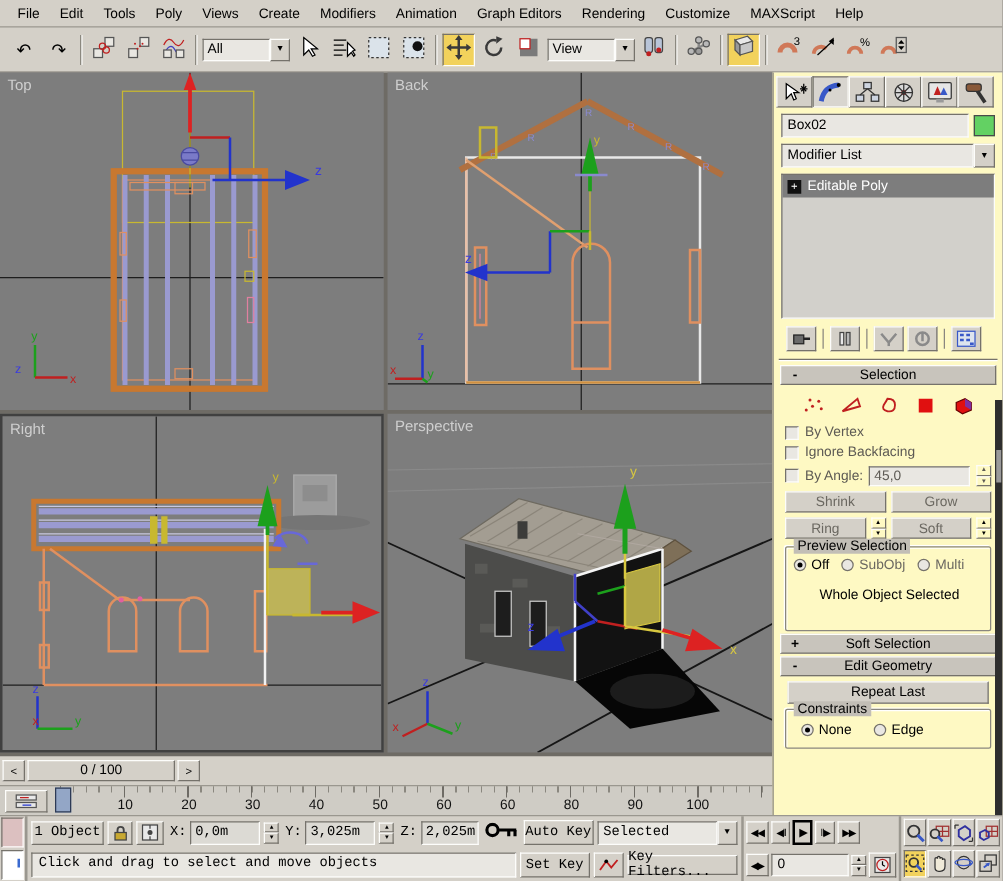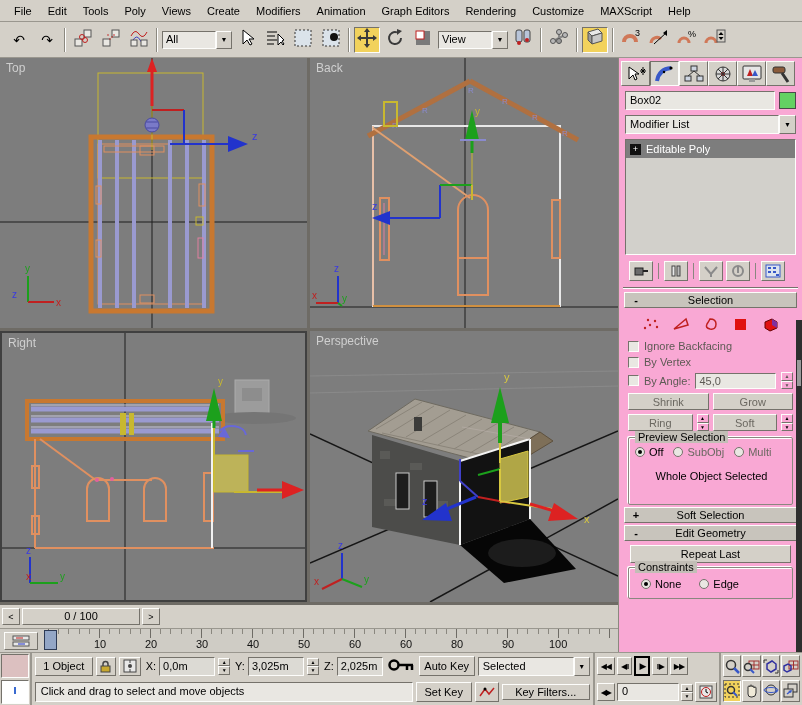--- a/index.html
+++ b/index.html
@@ -22,21 +22,21 @@
   #toolbar { height:36px; display:flex; align-items:center; padding:2px 2px 2px 6px; gap:2px; border-bottom:1px solid #9a978f; }
   .tbtn { width:26px; height:26px; font-size:14px; }
   .tsep { width:2px; height:24px; border-left:1px solid #8b887f; border-right:1px solid #fff; margin:0 2px; }
   .tdrop { display:flex; align-items:center; height:20px; }
   .tdrop .val { width:54px; height:18px; padding:1px 3px; background:#e9e7e2; border:1px solid; border-color:#75726b #fdfdfb #fdfdfb #75726b; }
   .tdrop .arrowbtn { width:16px; height:18px; font-size:7px; }
 
   
   #main { display:flex; height:594px; }
   #vpcol { width:618px; position:relative; background:#6e6b65; }
-  #panelcol { width:184px; background:#f9a8d4; position:relative; border-left:1px solid #8b887f; }
+  #panelcol { width:184px; background:#fef9c3; position:relative; border-left:1px solid #8b887f; }
 
   .viewport { position:absolute; background:#7d7d7d; overflow:hidden; }
   .vplabel { position:absolute; left:6px; top:3px; color:#cfcfcf; font-size:12px; z-index:5; }
   #vp-top   { left:0;   top:0;   width:307px; height:270px; }
   #vp-back  { left:310px; top:0; width:308px; height:270px; }
   #vp-right { left:0;   top:273px; width:307px; height:271px; border:2px solid #404040; }
   #vp-persp { left:310px; top:273px; width:308px; height:271px; }
 
   
   #timesliderrow { position:absolute; left:0; top:547px; width:618px; height:23px; background:#d4d0c8; display:flex; align-items:center; padding:2px; gap:2px; }
@@ -96,21 +96,21 @@
   .dim { color:#6b6861; }
   #wholeobj { text-align:center; padding:12px 0 18px 0; }
   #repeatlast { margin:4px 6px 2px 6px; height:18px; }
 
   
   #statusarea { position:absolute; left:0; top:652px; width:802px; height:53px; background:#d4d0c8; border-top:1px solid #9a978f; display:flex; }
   #listenercol { width:46px; display:flex; flex-direction:column; border-right:2px solid #9a978f; }
   #listener-pink { flex:1; background:#dcc0c0; border:1px solid; border-color:#75726b #fdfdfb #fdfdfb #75726b; margin:1px; }
   #listener-white{ flex:1; background:#fff; border:1px solid; border-color:#75726b #fdfdfb #fdfdfb #75726b; margin:1px; position:relative; }
   #listener-white i { position:absolute; left:12px; top:6px; width:2px; height:7px; background:#3a6ad0; }
-  #statmid { flex:1; display:flex; flex-direction:column; }
+  #statmid { flex:1; display:flex; flex-direction:column;font-family:Liberation Mono, monospace; }
   .srow { height:26px; display:flex; align-items:center; gap:3px; padding:1px 3px; }
   #objcount { width:58px; height:19px; text-align:center; line-height:17px; }
   .coordlbl { margin-left:2px; }
   .cfield { height:19px; background:#dcdad4; border:1px solid; border-color:#75726b #fdfdfb #fdfdfb #75726b; padding:2px 3px; }
   #promptfield { flex:1; height:20px; padding:2px 5px; }
   .anim-btn { width:56px; height:20px; }
   #seldrop { display:flex; align-items:center; }
   #seldrop .val { width:96px; height:19px; padding:2px 4px; background:#e9e7e2; border:1px solid; border-color:#75726b #fdfdfb #fdfdfb #75726b; }
   #seldrop .arrowbtn { width:16px; height:19px; font-size:7px; }
   #timecol { width:158px; border-left:2px solid #9a978f; display:flex; flex-direction:column; }
@@ -701,25 +701,25 @@
             </div>
           <div class="sob btn">
               <svg width="18" height="15">
                 <polygon points="3,5 10,2 15,5 15,11 8,14 3,11" fill="#e01010" stroke="#600"></polygon>
                 <polygon points="10,2 15,5 15,11 10,8" fill="#8030a0"></polygon>
               </svg>
             </div>
         </div>
         <div class="chkrow">
           <span class="chk"></span>
-          <span>Ignore Backfacing</span>
+          <span>By Vertex</span>
         </div>
         <div class="chkrow">
           <span class="chk"></span>
-          <span>By Vertex</span>
+          <span>Ignore Backfacing</span>
         </div>
         <div class="chkrow">
           <span class="chk"></span>
           <span>By Angle:</span>
           <span class="numfield" style="flex:1">45,0</span>
           <span class="spin">
               <span class="s raised2">▲</span>
               <span class="s raised2">▼</span>
             </span>
         </div>

